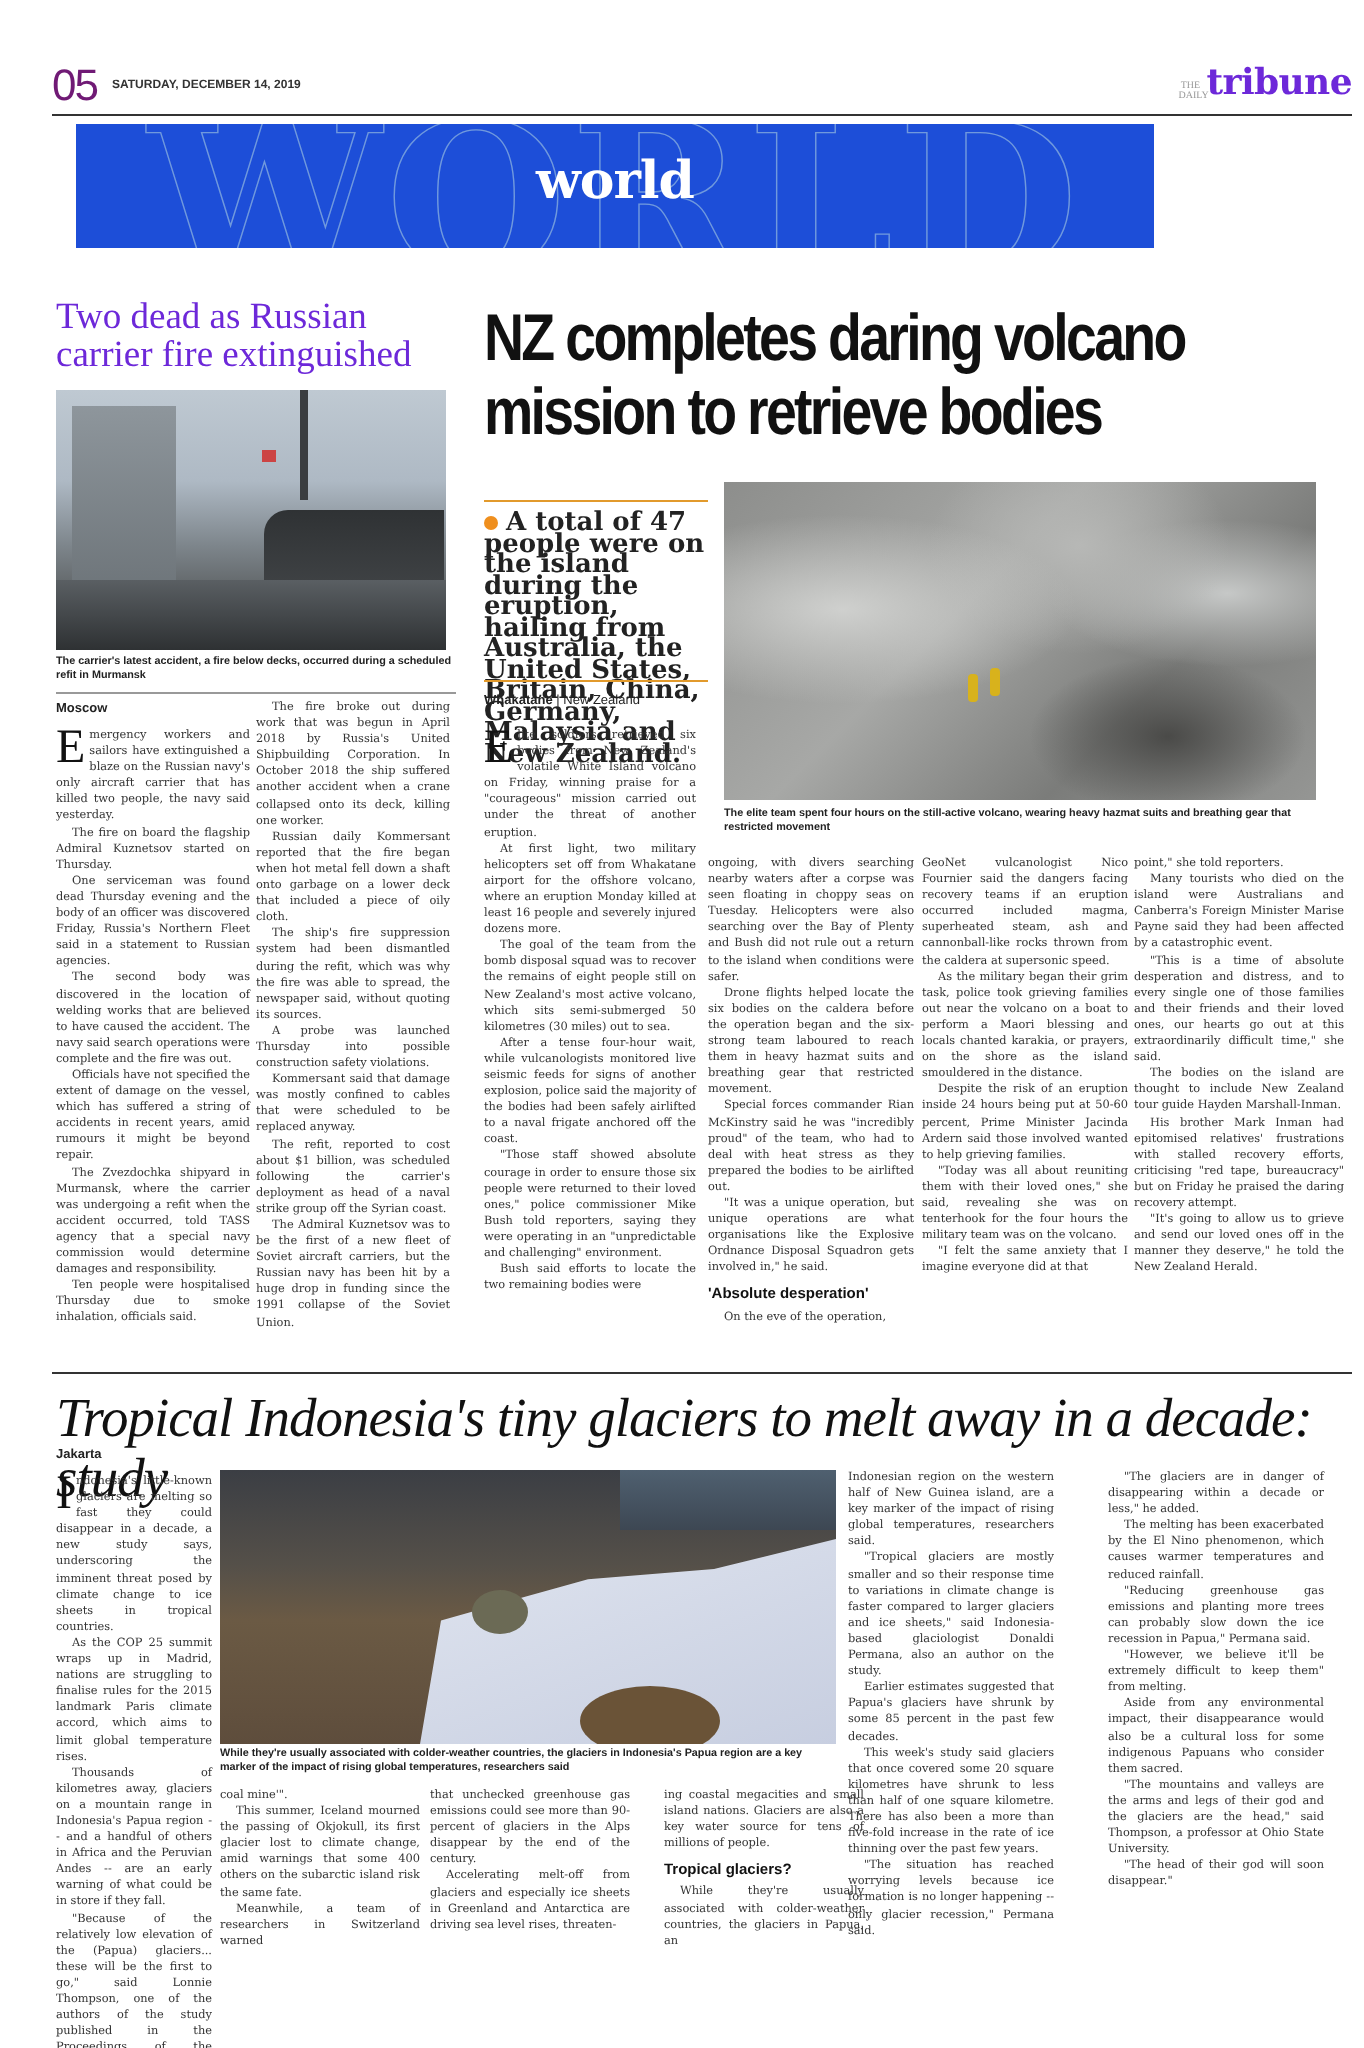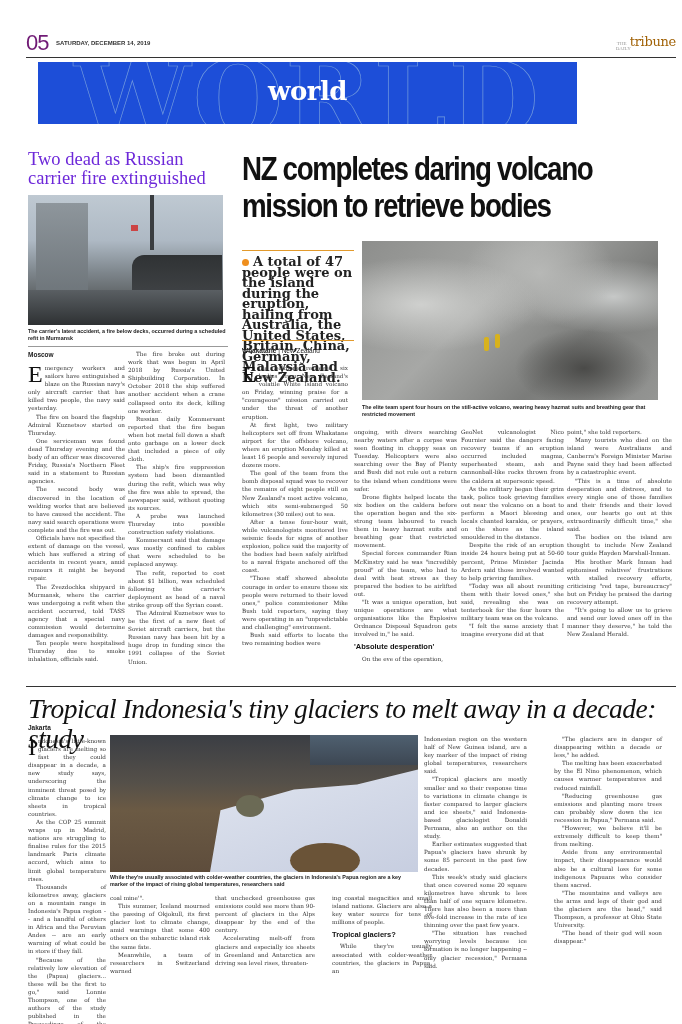--- a/index.html
+++ b/index.html
@@ -4,21 +4,21 @@
 <style>
   * { box-sizing: border-box; margin: 0; padding: 0; }
   html, body { width: 682px; height: 1024px; background: #fff; overflow: hidden; }
   body { position: relative; font-family: "DejaVu Serif", serif; color: #222; }
 
   .masthead { position: absolute; left: 26px; top: 30px; width: 650px; height: 28px; border-bottom: 1.5px solid #333; }
   .page-num { position: absolute; left: 0; top: 0; font-family: "Liberation Sans", sans-serif; font-size: 22px; font-weight: 300; color: #701a75; letter-spacing: -1px; }
   .date { position: absolute; left: 30px; top: 10px; font-family: "Liberation Sans", sans-serif; font-size: 6px; font-weight: bold; color: #333; }
   .logo { position: absolute; right: 0; top: 3px; display: flex; align-items: flex-end; }
   .logo-small { font-family: "Liberation Serif", serif; font-size: 5px; line-height: 5px; color: #999; margin-right: 2px; width: 12px; text-align: center; }
-  .logo-main { font-family: "DejaVu Serif", serif; font-weight: normal; font-size: 13px; color: #a16207; letter-spacing: -0.3px; line-height: 18px; }
+  .logo-main { font-family: "DejaVu Serif", serif; font-weight: bold; font-size: 18px; color: #6d28d9; letter-spacing: -0.3px; line-height: 18px; }
 
   .banner { position: absolute; left: 38px; top: 62px; width: 539px; height: 62px; background: #1d4ed8; overflow: hidden; }
   .banner-bg { position: absolute; left: 0; right: 0; top: -14px; text-align: center; font-family: "DejaVu Serif", serif; font-weight: bold; font-size: 104px; letter-spacing: 2px; color: transparent; -webkit-text-stroke: 0.7px rgba(180,215,225,0.55); line-height: 1; }
   .banner-title { position: absolute; left: 0; right: 0; top: 14px; text-align: center; font-family: "DejaVu Serif", serif; font-weight: bold; font-size: 26px; color: #fff; letter-spacing: -0.5px; }
 
   .hl-russia { position: absolute; left: 28px; top: 150px; width: 200px; font-family: "Liberation Serif", serif; font-size: 18.5px; line-height: 19px; color: #6d28d9; }
   .img-carrier { position: absolute; left: 28px; top: 195px; width: 195px; height: 130px; background: linear-gradient(180deg, #bfc9d2 0%, #aeb9c4 35%, #7d858b 60%, #5b5f61 80%, #3f4244 100%); overflow: hidden; }
   .img-carrier .tower { position: absolute; left: 8px; top: 8px; width: 52px; height: 100px; background: linear-gradient(180deg,#8e969c,#6b7277); }
   .img-carrier .mast { position: absolute; left: 122px; top: 0; width: 4px; height: 55px; background: #3a3d40; }
   .img-carrier .flag { position: absolute; left: 103px; top: 30px; width: 7px; height: 6px; background: #c44; }

